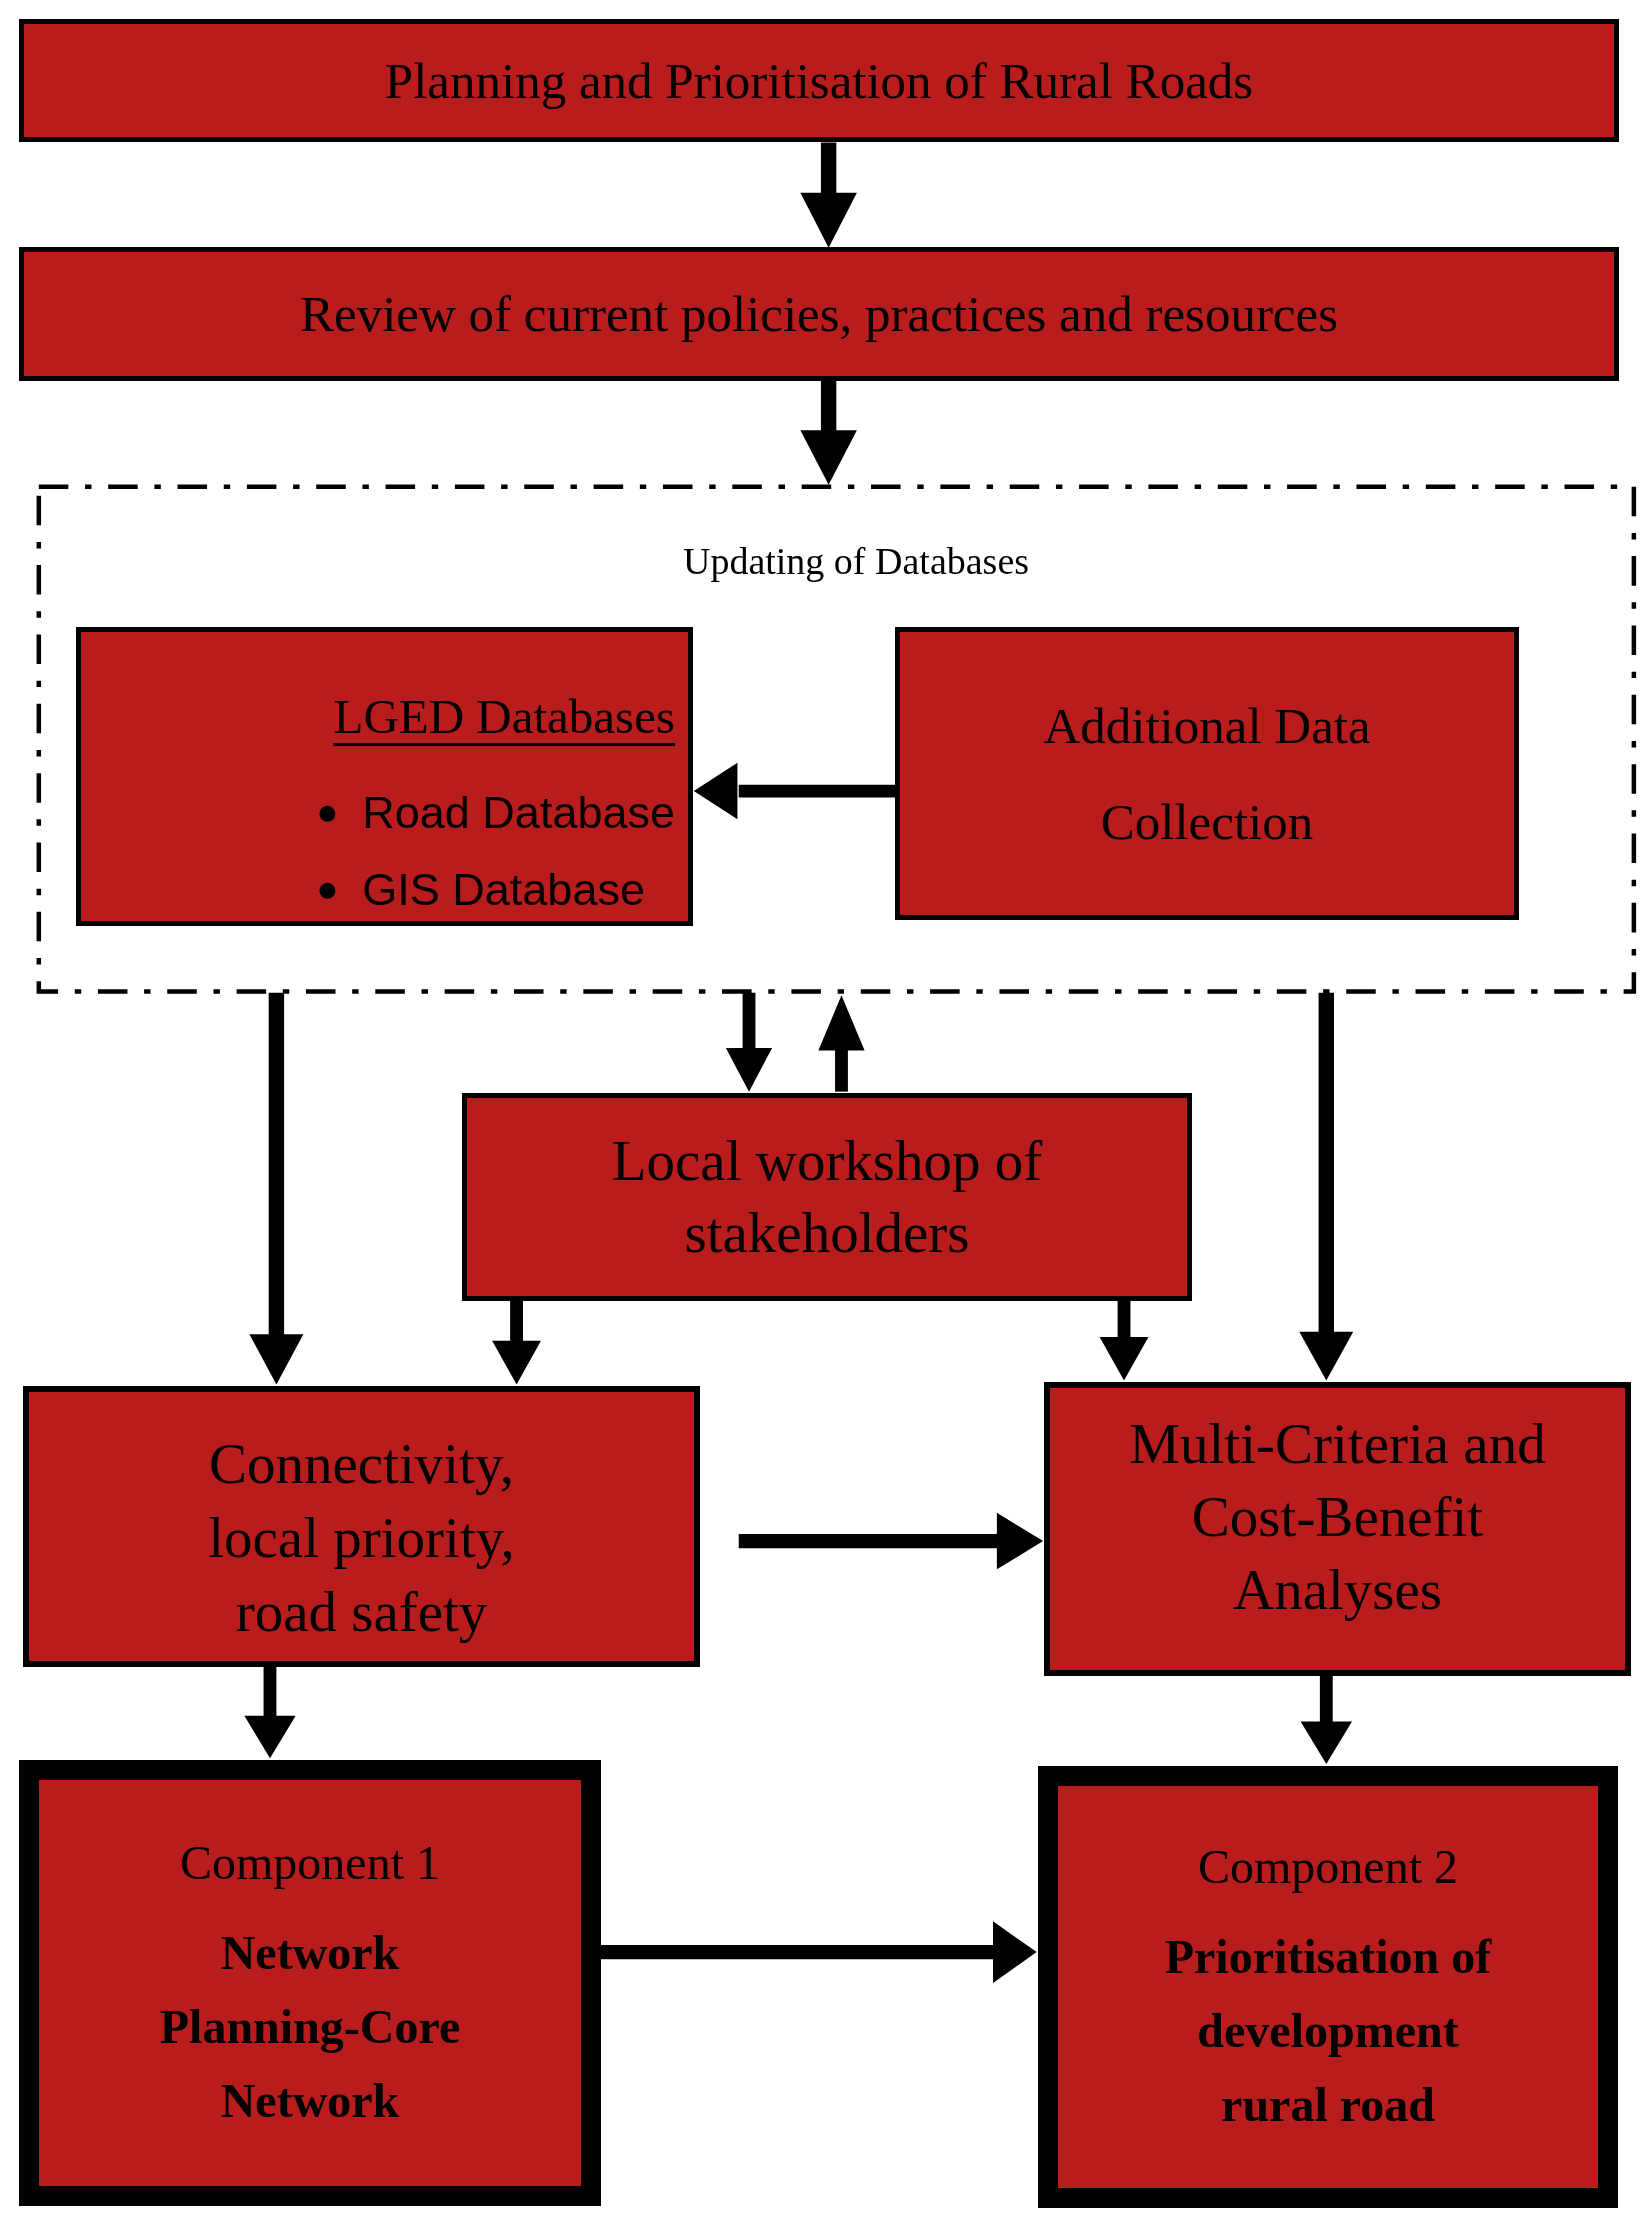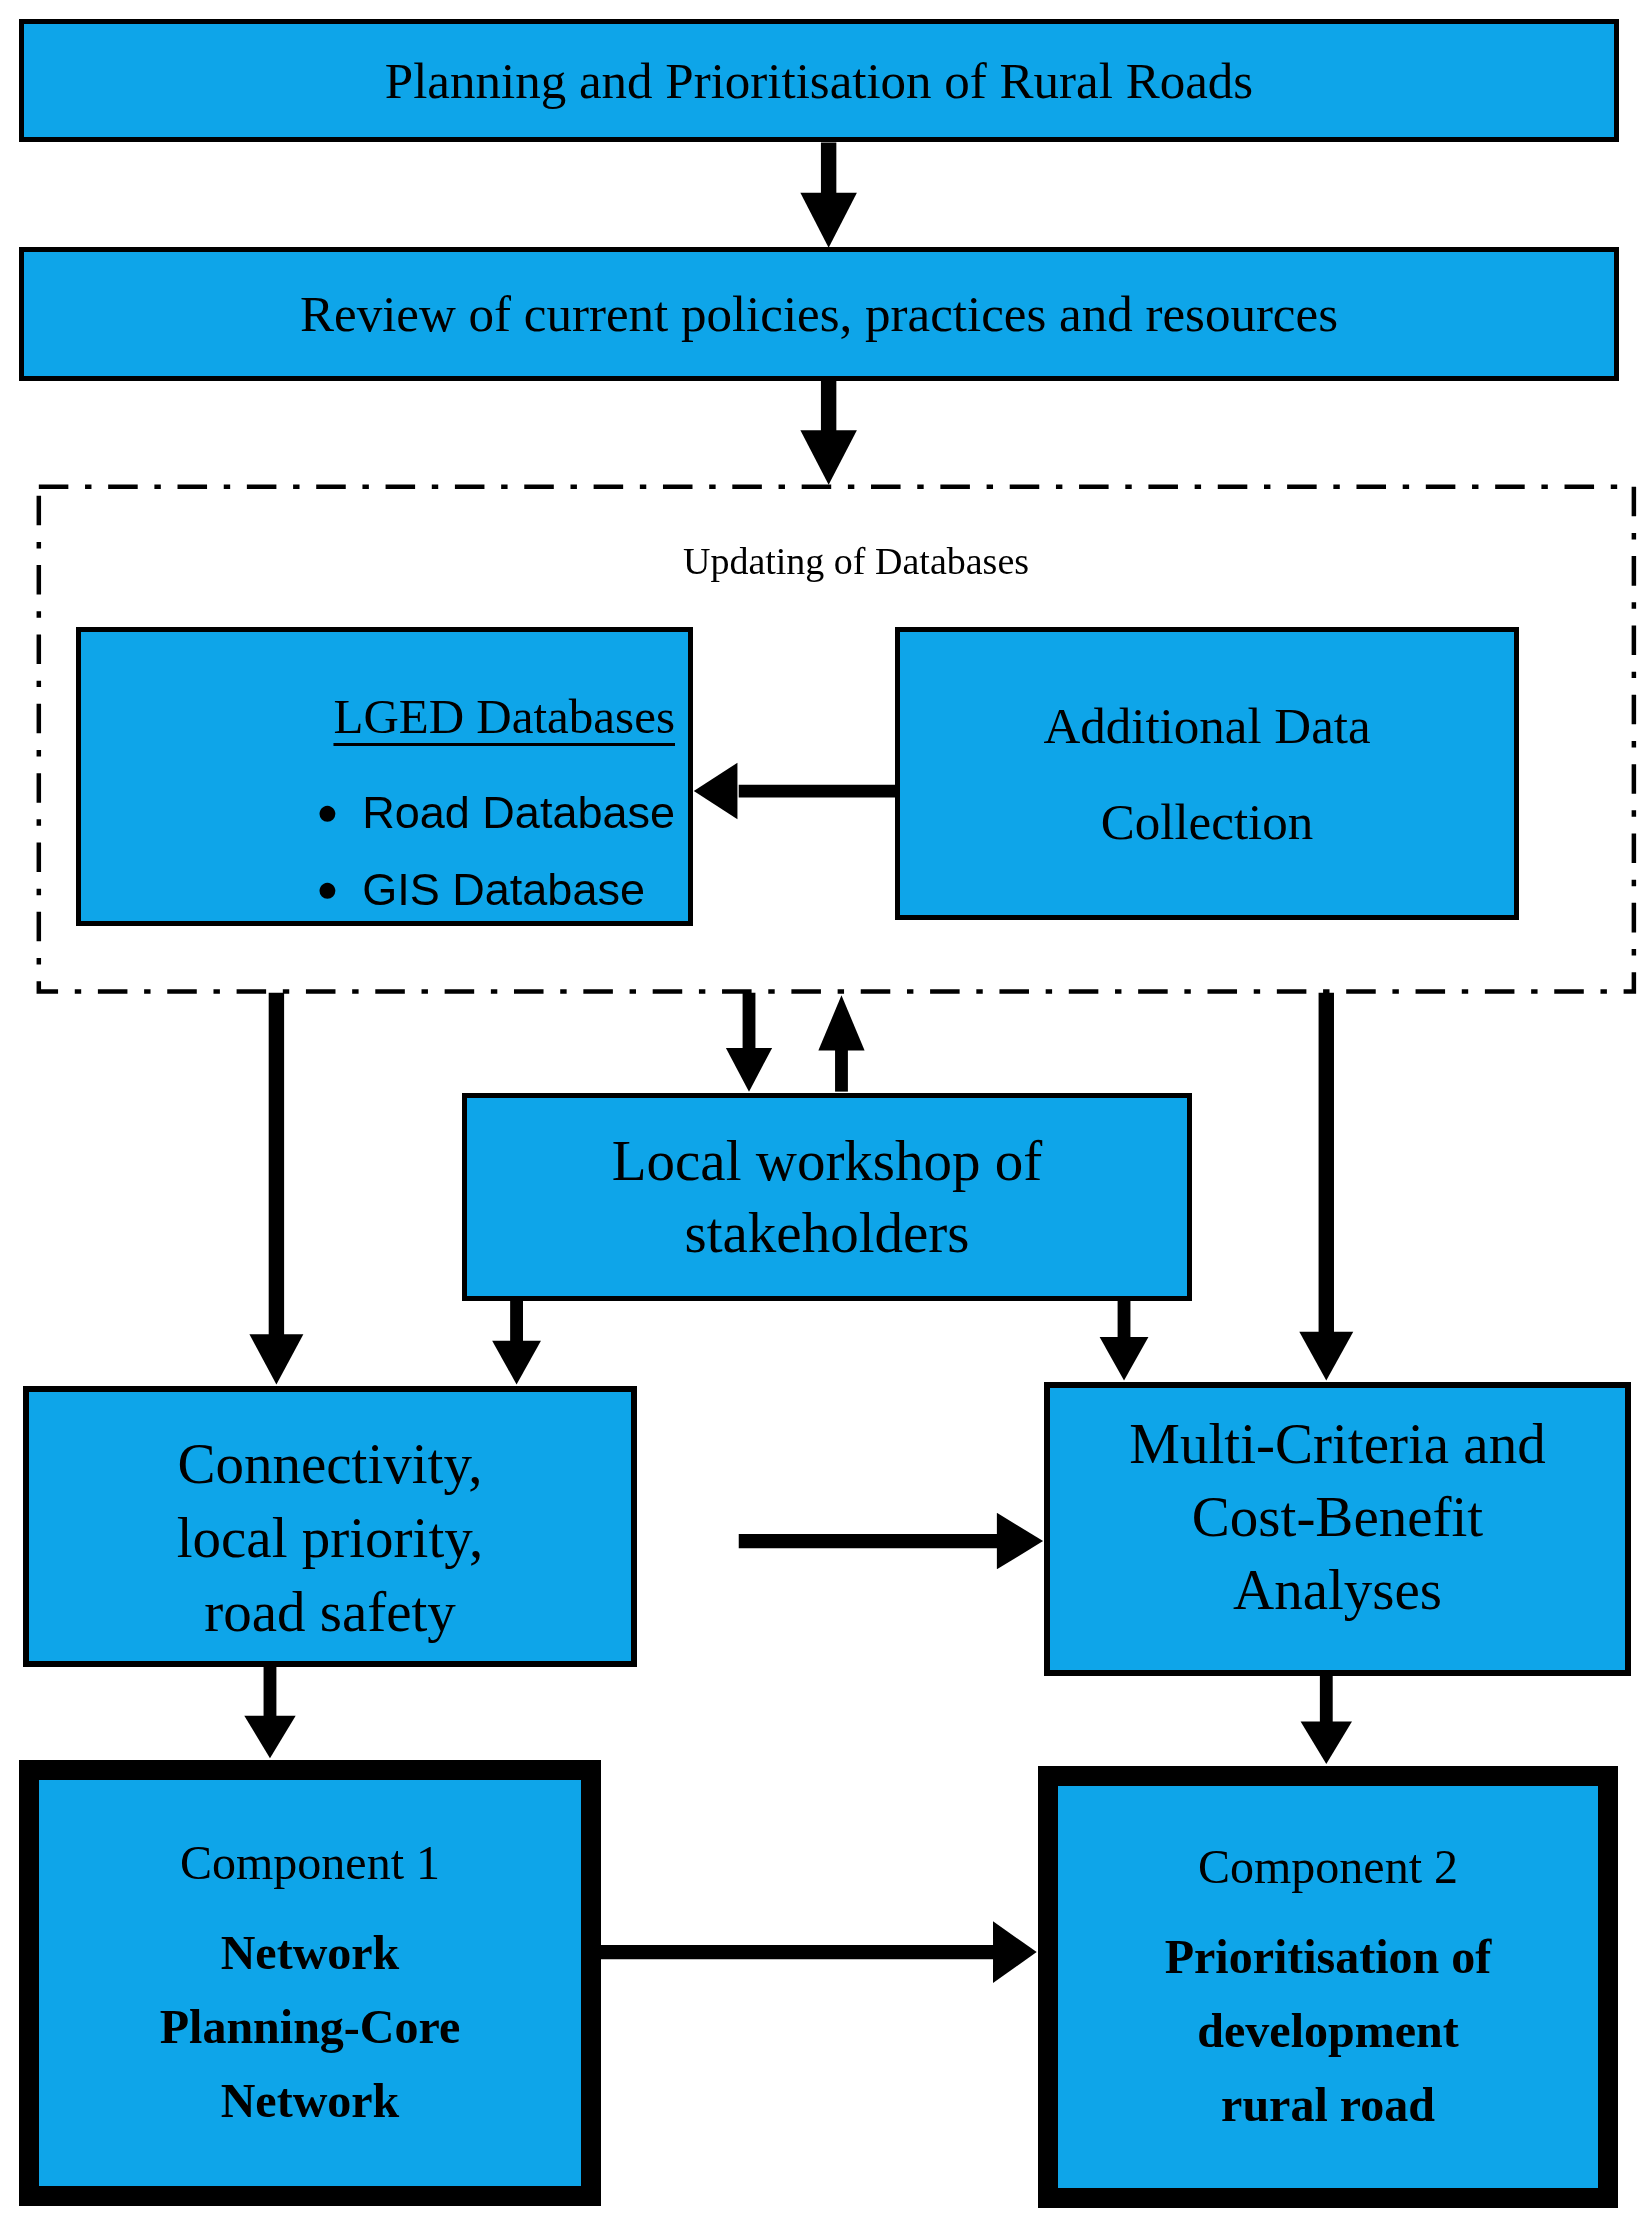--- a/index.html
+++ b/index.html
@@ -14,21 +14,21 @@
   }
   svg.overlay {
     position: absolute;
     left: 0; top: 0;
     width: 1647px; height: 2216px;
     z-index: 0;
   }
   .box {
     position: absolute;
     box-sizing: border-box;
-    background: #0ea5e9;
+    background: #b91c1c;
     border: 5.1px solid #000000;
     display: flex;
     flex-direction: column;
     align-items: center;
     justify-content: center;
     text-align: center;
     z-index: 1;
   }
   .line { display: block; white-space: nowrap; }
 
@@ -71,21 +71,21 @@
   }
   .lged-bullets .dot { display: inline-block; width: 46px; font-size: 37px; vertical-align: 3.9px; }
 
   .box-additional { left: 895px; top: 627px; width: 624px; height: 293px; font-size: 51px; }
   .box-additional .line { line-height: 96px; }
 
   .box-workshop { left: 462px; top: 1093px; width: 730px; height: 208px; font-size: 57px; }
   .box-workshop .line { line-height: 72px; }
 
   .box-connectivity {
-    left: 23px; top: 1386px; width: 614px; height: 281px;
+    left: 23px; top: 1386px; width: 677px; height: 281px;
     border-width: 6.4px; font-size: 57px; padding-top: 23px;
   }
   .box-connectivity .line { line-height: 74px; }
 
   .box-multicriteria {
     left: 1044px; top: 1382px; width: 587px; height: 294px;
     border-width: 6.4px; font-size: 57px; padding-bottom: 26px;
   }
   .box-multicriteria .line { line-height: 73px; }
 

